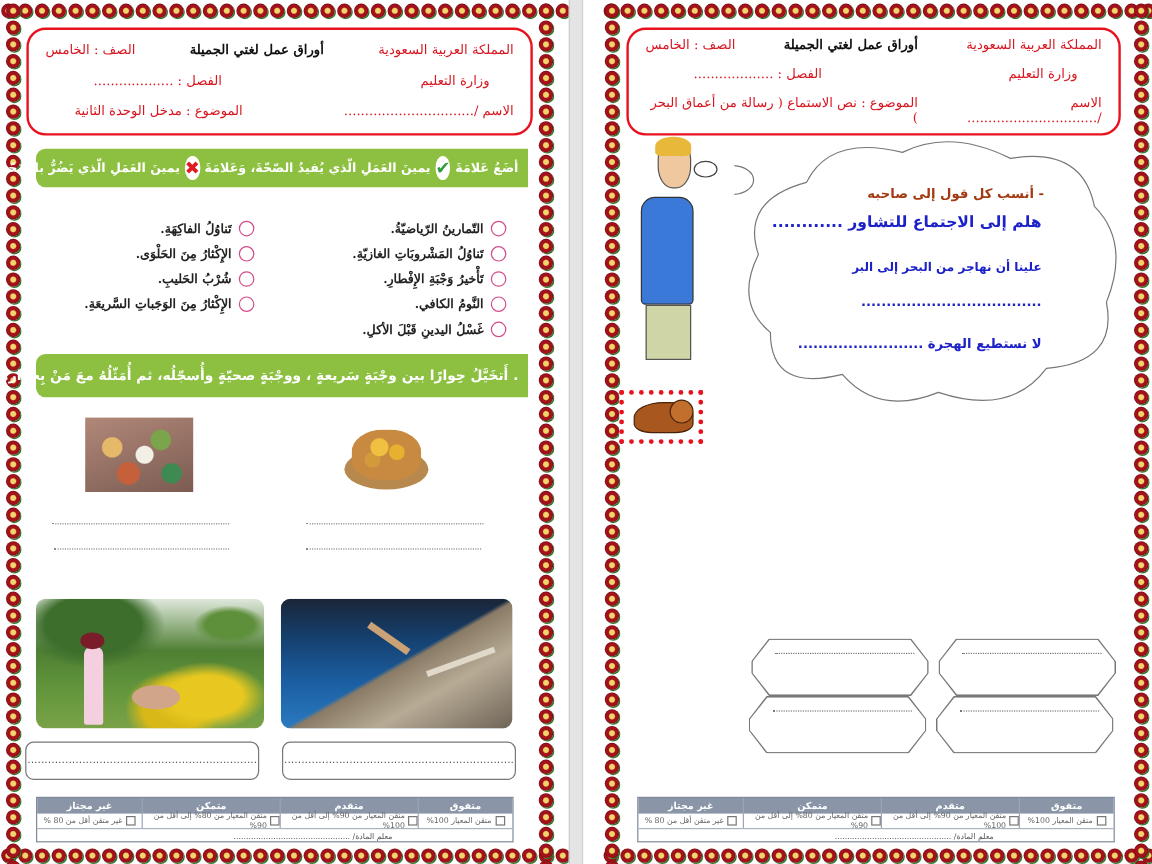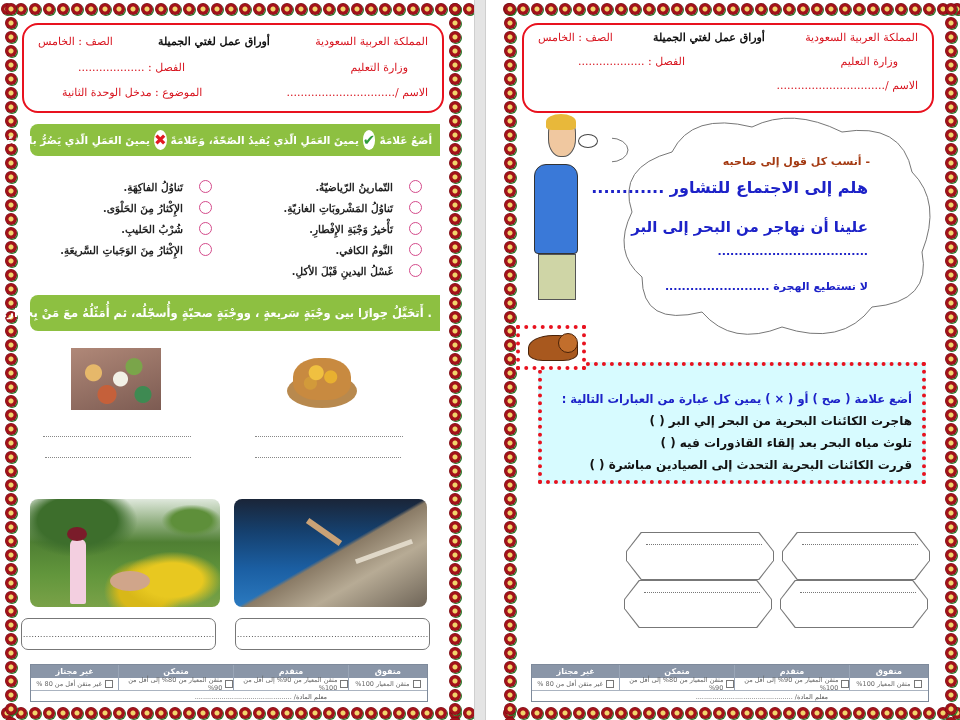--- a/index.html
+++ b/index.html
@@ -22,21 +22,21 @@
   
   .header-box { position: absolute; left: 22px; right: 30px; top: 23px; height: 90px; border: 2px solid #e8121f; border-radius: 16px; direction: rtl; font-family: "DejaVu Serif", serif; }
   .hrow { position: absolute; left: 14px; right: 14px; display: flex; justify-content: space-between; font-size: 11px; }
   .red { color: #d81620; }
   .blk { color: #111; font-weight: bold; }
 
   .green-bar { position: absolute; background: #8dc041; color: #fff; font-weight: bold; direction: rtl; border-radius: 8px 0 0 8px; display: flex; align-items: center; padding: 0 8px; font-size: 11.5px; white-space: nowrap; }
   .circ-ic { display: inline-block; width: 20px; height: 20px; border-radius: 50%; background: #fff; margin: 0 4px; text-align: center; line-height: 20px; font-size: 15px; font-weight: bold; }
 
   .check-list { position: absolute; direction: rtl; font-size: 10.5px; font-weight: bold; color: #222; font-family: "DejaVu Serif", serif; }
-  .check-list li { list-style: none; height: 21px; display: flex; align-items: center; gap: 16px; }
+  .check-list li { list-style: none; height: 21px; display: flex; align-items: flex-end; gap: 6px; }
   .ring { width: 13px; height: 13px; border: 1.4px solid #d44b8b; border-radius: 50%; display: inline-block; flex: 0 0 13px; }
 
   .line { position: absolute; border-top: 1px solid #9a9a9a; height: 0; }
   .dots { color: #555; letter-spacing: 0; font-size: 9px; }
 
   .red-title { position: absolute; direction: rtl; color: #d81620; font-weight: bold; font-size: 11.5px; white-space: nowrap; }
 
   .photo { position: absolute; border-radius: 8px; overflow: hidden; }
   .caption-box { position: absolute; height: 32px; border: 1.5px solid #777; border-radius: 7px; display: flex; align-items: center; justify-content: center; color: #888; font-size: 8px; overflow: hidden; }
 
@@ -587,47 +587,42 @@
       <span class="red">المملكة العربية السعودية</span>
       <span class="blk">أوراق عمل لغتي الجميلة</span>
       <span class="red">الصف : الخامس</span>
     </div>
     <div class="hrow" style="top:30px">
       <span class="red" style="margin-right:20px">وزارة التعليم</span>
       <span class="red" style="margin-left:40px">الفصل : ...................</span>
     </div>
     <div class="hrow" style="top:54px; justify-content:flex-start; gap:14px;">
       <span class="red">الاسم /...............................</span>
+      <span class="red">الموضوع : نص الاستماع ( رسالة من أعماق البحر )</span>
     </div>
   </div>
 
   <div style="position:absolute; left:40px; top:112px; width:80px; height:190px;">
     <div style="position:absolute; left:22px; top:5px; width:28px; height:40px; background:#f0c8a0; border-radius:40% 40% 45% 45%; border:1px solid #555;"></div>
     <div style="position:absolute; left:20px; top:2px; width:30px; height:16px; background:#e8b83a; border-radius:50% 50% 20% 20%;"></div>
     <div style="position:absolute; left:52px; top:22px; width:20px; height:14px; border:1px solid #444; border-radius:50%; background:#fff;"></div>
     <div style="position:absolute; left:8px; top:52px; width:44px; height:90px; background:#3a79d8; border:1px solid #333; border-radius:12px 12px 4px 4px;"></div>
     <div style="position:absolute; left:12px; top:142px; width:38px; height:46px; background:#cfd5a6; border:1px solid #555;"></div>
   </div>
 
   <svg class="cloud" style="left:126px; top:112px;" width="320" height="230">
     <path d="M60,40 Q80,0 140,15 Q180,-5 230,20 Q290,10 300,60 Q330,90 310,140 Q320,190 260,195 Q230,235 170,215 Q120,235 90,200 Q30,215 30,165 Q0,140 20,100 Q5,55 60,40 Z" fill="#fff" stroke="#777" stroke-width="1"></path>
     <ellipse cx="-2" cy="38" rx="18" ry="12" fill="#fff" stroke="#777"></ellipse>
   </svg>
   <div style="position:absolute; right:90px; top:155px; direction:rtl; color:#a43a12; font-weight:bold; font-size:11px;text-align:center;">-  أنسب كل قول إلى صاحبه</div>
-  <div class="blue-txt" style="position:absolute; right:92px; top:178px; direction:rtl; font-size:16px;">هلم إلى الاجتماع للتشاور   ............</div>
-  <div class="blue-txt" style="position:absolute; right:92px; top:218px; direction:rtl; font-size:15px;">علينا أن نهاجر من البحر إلى البر</div>
+  <div class="blue-txt" style="position:absolute; right:92px; top:178px; direction:rtl; font-size:13px;">هلم إلى الاجتماع للتشاور   ............</div>
+  <div class="blue-txt" style="position:absolute; right:92px; top:218px; direction:rtl; font-size:10px;">علينا أن نهاجر من البحر إلى البر</div>
   <div class="blue-txt" style="position:absolute; right:92px; top:245px; direction:rtl; font-size:11px;">....................................</div>
   <div class="blue-txt" style="position:absolute; right:92px; top:280px; direction:rtl; font-size:11px;">لا نستطيع الهجرة   .........................</div>
 
-  <div class="tf-box">
-    <div class="blue-txt" style="font-size:11.5px;">أضع علامة ( صح ) أو ( × ) يمين كل عبارة من العبارات التالية :</div>
-    <div style="color:#111;">هاجرت الكائنات البحرية من البحر إلي البر   (      )</div>
-    <div style="color:#111;">تلوث مياه البحر بعد إلقاء القاذورات فيه   (      )</div>
-    <div style="color:#111;">قررت الكائنات البحرية التحدث إلى الصيادين مباشرة   (      )</div>
-  </div>
   <div class="dog-box">
     <div style="position:absolute; left:8px; top:6px; width:50px; height:26px; background:#a8581e; border-radius:50% 40% 30% 30%; border:1px solid #4a2208;"></div>
     <div style="position:absolute; left:38px; top:4px; width:20px; height:20px; background:#c26e2c; border-radius:50%; border:1px solid #4a2208;"></div>
   </div>
 
 
   <div class="octa" style="left:296px; top:532px;">
       <span></span>
     </div>
   <div class="octa" style="left:140px; top:532px;">

